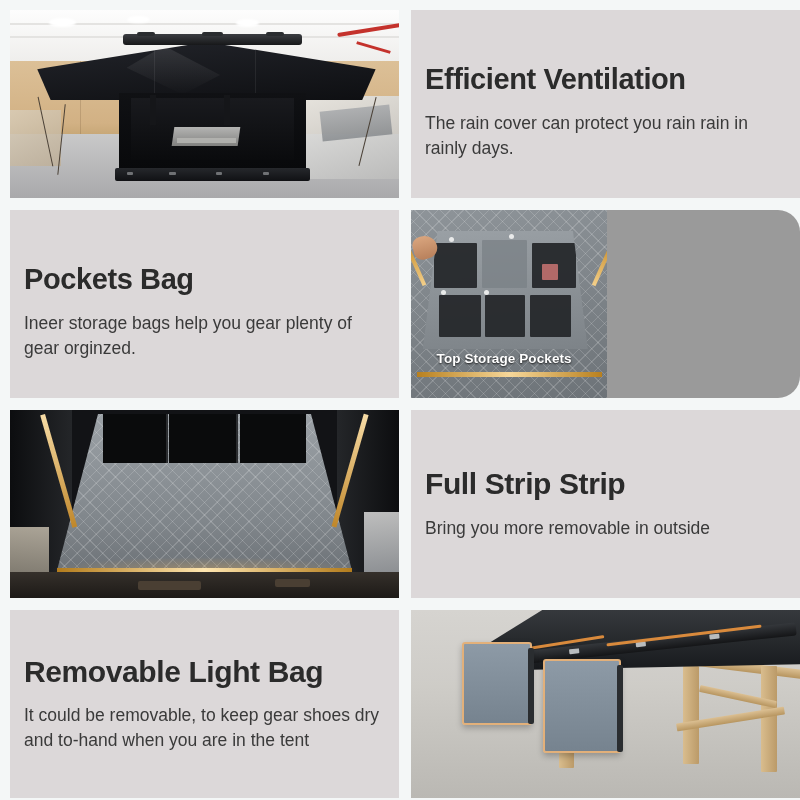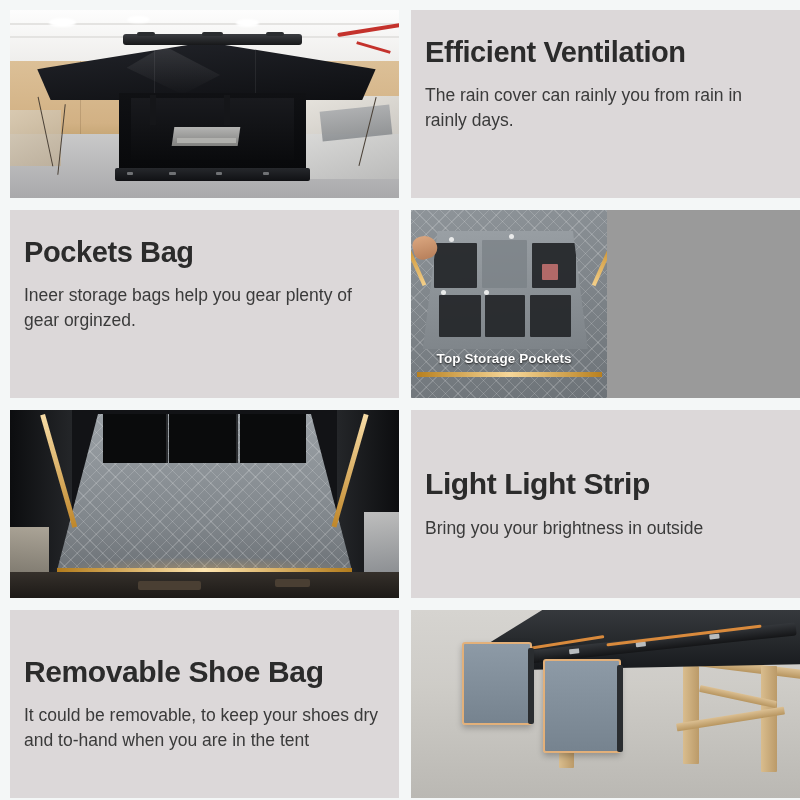--- a/index.html
+++ b/index.html
@@ -23,21 +23,21 @@
     width:790px;height:764px;
   }
   .cell{position:relative;overflow:hidden;}
 
   
   .textpanel{
     background:#dcd8d9;
     box-sizing:border-box;
     padding:26px 14px 10px 14px;
     display:flex;flex-direction:column;
-    justify-content:flex-start;
+    justify-content:center;
   }
   .textpanel.mid{justify-content:center;padding-top:10px;}
   .ttl{
     color:#2b2b2b;
     font-weight:bold;
     font-size:29px;
     line-height:1.15;
     letter-spacing:-0.4px;
     margin:0 0 14px 0;
     font-stretch:condensed;
@@ -95,21 +95,21 @@
   .p1 .ladder{left:42%;top:62%;width:17%;height:10%;
     background:linear-gradient(#c6c6c4,#8e8e8c);transform:skewX(-8deg);opacity:.9;}
   .p1 .ladder2{left:43%;top:68%;width:15%;height:3%;background:#b6b6b3;opacity:.85;}
   .p1 .base{left:27%;top:84%;width:50%;height:7%;
     background:linear-gradient(#26282c,#101114);border-radius:2px;}
   .p1 .baseTab{background:#6f7174;height:26%;width:3.2%;top:30%;border-radius:1px;}
   .p1 .guy{border-left:1.6px solid #4a4036;height:38%;}
   .p1 .strap{background:#151619;width:1.6%;height:16%;}
 
   
-  .p3{display:flex;}
+  .p3{display:flex;border-radius:22px;}
   .p3 .half{position:relative;height:100%;overflow:hidden;}
   .p3 .left{width:50.5%;background:linear-gradient(170deg,#8e9499,#6d7378);}
   .p3 .right{width:49.5%;background:linear-gradient(200deg,#8b9196,#55595d);}
   .quilt{position:absolute;inset:0;
     background-image:
       repeating-linear-gradient(45deg,rgba(255,255,255,.16) 0 1px,transparent 1px 9px),
       repeating-linear-gradient(-45deg,rgba(255,255,255,.16) 0 1px,transparent 1px 9px);}
   .p3 .ceilPanel{left:6%;top:11%;width:84%;height:63%;
     background:linear-gradient(175deg,#9aa0a5,#7d8388);
     clip-path:polygon(9% 0%, 91% 0%, 100% 100%, 0% 100%);}
@@ -227,21 +227,21 @@
           <div class="lyr baseTab" style="left:6%"></div>
           <div class="lyr baseTab" style="left:28%"></div>
           <div class="lyr baseTab" style="left:52%"></div>
           <div class="lyr baseTab" style="left:76%"></div>
         </div>
       </div>
     </div>
 
     <div class="cell textpanel">
       <h2 class="ttl">Efficient Ventilation</h2>
-      <p class="body">The rain cover can rainly you from rain in rainly days.</p>
+      <p class="body">The rain cover can protect you rain rain in rainly days.</p>
     </div>
 
     <div class="cell textpanel">
       <h2 class="ttl">Pockets Bag</h2>
       <p class="body">Ineer storage bags help you gear plenty of gear orginzed.</p>
     </div>
 
     <div class="cell">
       <div class="photo p3">
 
@@ -288,27 +288,27 @@
         <div class="lyr ledL"></div>
         <div class="lyr ledR"></div>
         <div class="lyr ledBot"></div>
         <div class="lyr floor"></div>
         <div class="lyr bag" style="left:33%;bottom:4%;width:16%;height:5%"></div>
         <div class="lyr bag" style="left:68%;bottom:6%;width:9%;height:4%"></div>
       </div>
     </div>
 
     <div class="cell textpanel mid">
-      <h2 class="ttl big">Light Light Strip</h2>
-      <p class="body">Bring you your brightness in outside</p>
+      <h2 class="ttl big">Full Strip Strip</h2>
+      <p class="body">Bring you more removable in outside</p>
     </div>
 
     <div class="cell textpanel mid">
-      <h2 class="ttl big">Removable Shoe Bag</h2>
-      <p class="body">It could be removable, to keep your shoes dry and to-hand when you are in the tent</p>
+      <h2 class="ttl big">Removable Light Bag</h2>
+      <p class="body">It could be removable, to keep gear shoes dry and to-hand when you are in the tent</p>
     </div>
 
     <div class="cell">
       <div class="photo p8">
         <div class="lyr ground"></div>
 
         <div class="lyr beam" style="left:62%;top:27%;width:40%;height:5%;transform:rotate(7deg)"></div>
         <div class="lyr leg" style="left:70%;top:30%;width:4%;height:52%"></div>
         <div class="lyr leg" style="left:90%;top:30%;width:4%;height:56%"></div>
         <div class="lyr leg" style="left:38%;top:50%;width:4%;height:34%"></div>

